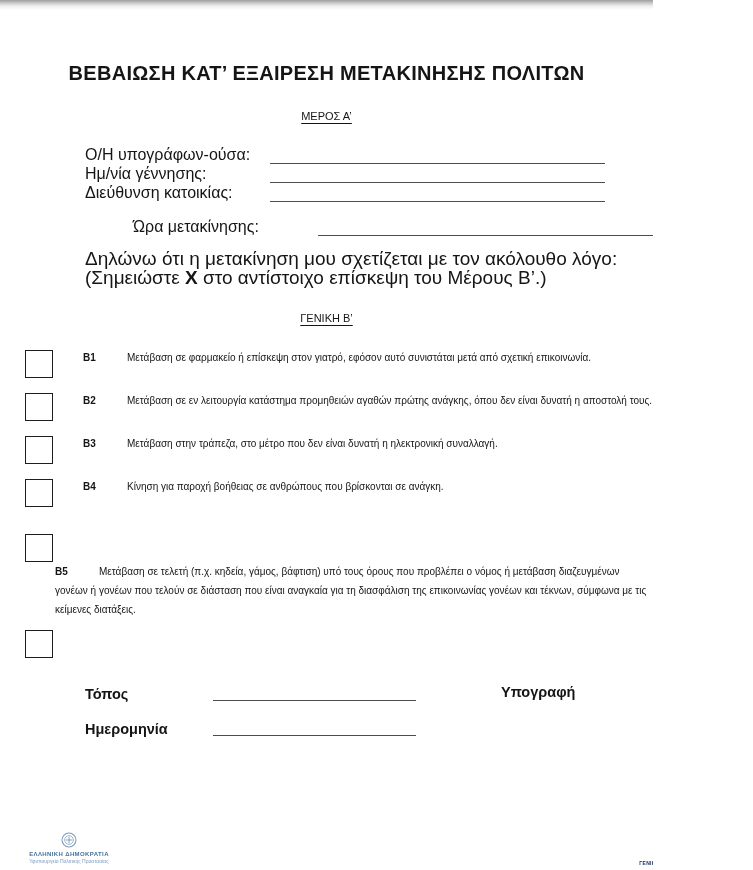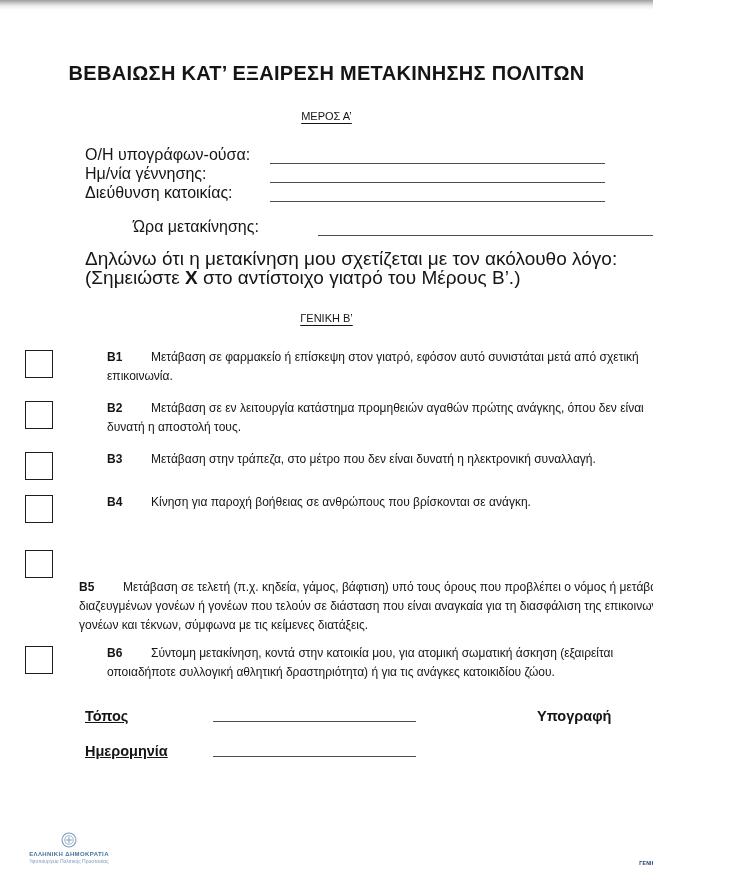--- a/index.html
+++ b/index.html
@@ -20,28 +20,28 @@
   .field-line { width: 335px; height: 15px; border-bottom: 1.4px solid #4d4d4d; }
 
   .declaration { margin: 13px 0 16px 85px; font-size: 19px; line-height: 19px; }
   .bold { font-weight: bold; }
 
   .reasons { margin: 24px 0 0 25px; }
   .reason { display: flex; align-items: flex-start; margin-bottom: 13px; }
   .reason.big-gap { margin-bottom: 25px; }
   .reason.small-gap { margin-bottom: 9px; flex-direction: column; }
   .checkbox { flex: none; width: 28px; height: 28px; border: 1.7px solid #1e1e1e; background: #fff; margin-top: 2px; cursor: pointer; }
-  .reason-text { margin-left: 54px; width: 600px; font-size: 12px; line-height: 19px; }
+  .reason-text { margin-left: 30px; width: 600px; font-size: 10px; line-height: 19px; }
   .reason-code { font-weight: bold; display: inline-block; width: 44px; }
 
   .footer-fields { position: relative; margin: 26px 0 0 85px; width: 620px; font-size: 14.5px; }
-  .footer-row { display: flex; align-items: flex-start; height: 19px; margin-bottom: 16px; text-decoration: underline; }
+  .footer-row { display: flex; align-items: center; height: 19px; margin-bottom: 16px; }
   .footer-label { width: 128px; font-weight: bold; }
   .footer-line { width: 203px; height: 14px; border-bottom: 1.4px solid #4d4d4d; }
-  .signature-label { position: absolute; left: 452px; top: 0; font-weight: bold; }
+  .signature-label { position: absolute; left: 416px; top: 0; font-weight: bold; }
 
   .logo-left { position: absolute; left: 28px; bottom: 6px; width: 82px; text-align: center; }
   .logo-left .l1 { font-size: 6px; font-weight: bold; color: #46719c; letter-spacing: 0.4px; margin-top: 1px; }
   .logo-left .l2 { font-size: 5px; color: #7d9bbd; margin-top: 1px; }
   .logo-right { position: absolute; left: 634px; bottom: 4px; width: 68px; text-align: center; }
   .logo-right .l1 { font-size: 5px; font-weight: bold; color: #17356b; letter-spacing: 0.3px; margin-top: 1px; }
   .emblem-svg { display: inline-block; vertical-align: top; }
 </style>
 </head>
 <body>
@@ -69,21 +69,21 @@
       <span class="field-line"></span>
     </div>
     <div class="field-row gap-top">
       <span class="field-label">Ώρα μετακίνησης:</span>
       <span class="field-line"></span>
     </div>
   </div>
 
   <div class="declaration">
     <div>Δηλώνω ότι η μετακίνηση μου σχετίζεται με τον ακόλουθο λόγο:</div>
-    <div><span>(Σημειώστε </span><span class="bold">X</span><span> στο αντίστοιχο γιατρό του Μέρους Β’.)</span></div>
+    <div><span>(Σημειώστε </span><span class="bold">X</span><span> στο αντίστοιχο επίσκεψη του Μέρους Β’.)</span></div>
   </div>
 
   <div class="part-heading">
     <span>ΓΕΝΙΚΗ Β’</span>
   </div>
 
   <div class="reasons">
     <div class="reason">
       <div class="checkbox"></div>
       <div class="reason-text"><span class="reason-code">Β1</span><span>Μετάβαση σε φαρμακείο ή επίσκεψη στον γιατρό, εφόσον αυτό συνιστάται μετά από σχετική επικοινωνία.</span></div>
@@ -99,21 +99,20 @@
     <div class="reason big-gap">
       <div class="checkbox"></div>
       <div class="reason-text"><span class="reason-code">Β4</span><span>Κίνηση για παροχή βοήθειας σε ανθρώπους που βρίσκονται σε ανάγκη.</span></div>
     </div>
     <div class="reason small-gap">
       <div class="checkbox"></div>
       <div class="reason-text"><span class="reason-code">Β5</span><span>Μετάβαση σε τελετή (π.χ. κηδεία, γάμος, βάφτιση) υπό τους όρους που προβλέπει ο νόμος ή μετάβαση διαζευγμένων γονέων ή γονέων που τελούν σε διάσταση που είναι αναγκαία για τη διασφάλιση της επικοινωνίας γονέων και τέκνων, σύμφωνα με τις κείμενες διατάξεις.</span></div>
     </div>
     <div class="reason">
       <div class="checkbox"></div>
-      <div class="reason-text"><span class="reason-code">Β6</span><span>Σύντομη μετακίνηση, κοντά στην κατοικία μου, για ατομική σωματική άσκηση (εξαιρείται οποιαδήποτε συλλογική αθλητική δραστηριότητα) ή για τις ανάγκες κατοικιδίου ζώου.</span></div>
     </div>
   </div>
 
   <div class="footer-fields">
     <div class="signature-label">Υπογραφή</div>
     <div class="footer-row">
       <span class="footer-label">Τόπος</span>
       <span class="footer-line"></span>
     </div>
     <div class="footer-row">

